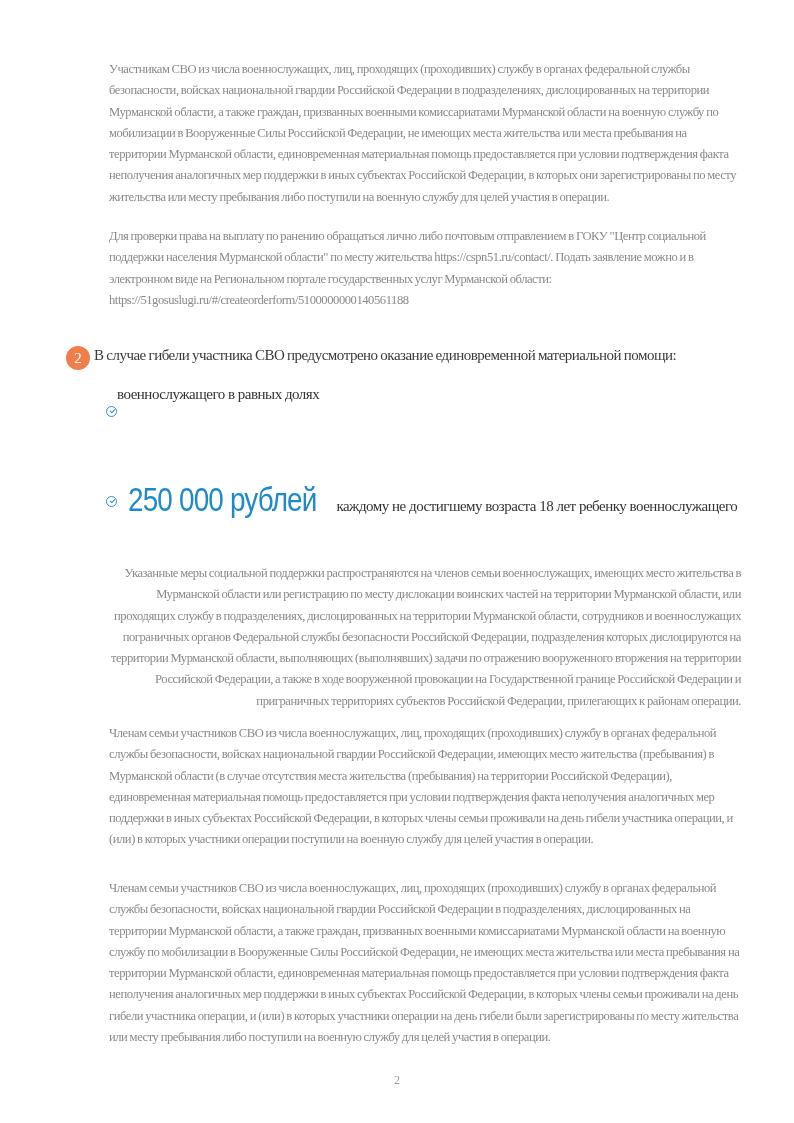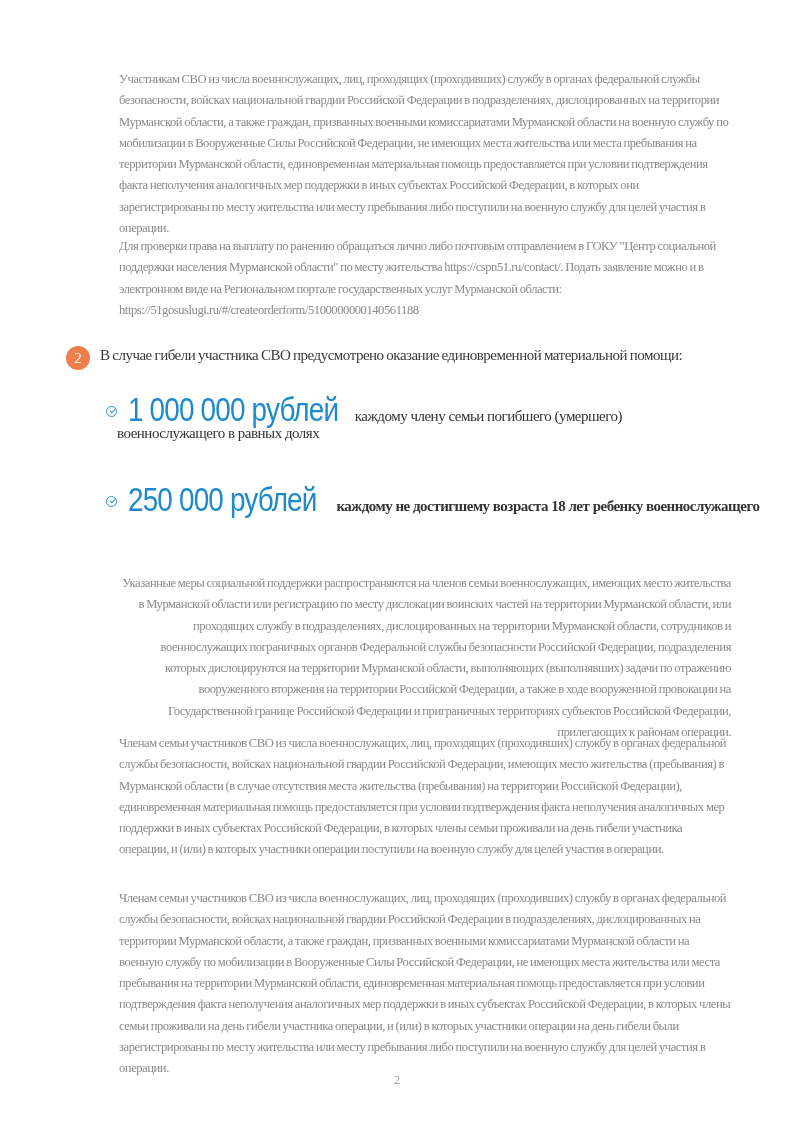--- a/index.html
+++ b/index.html
@@ -1,25 +1,25 @@
 <!DOCTYPE html>
 <html><head>
 <meta charset="utf-8">
 <style>
   html, body { margin:0; padding:0; background:#ffffff; }
   body { width:794px; height:1123px; position:relative; overflow:hidden;
          font-family:"Liberation Sans", sans-serif; }
   .para { position:absolute; left:105px; width:640px; color:#8a8a8a;
           font-family:"Liberation Serif", serif; font-size:12.6px; line-height:21.3px;
           letter-spacing:-0.45px; word-spacing:-0.5px; }
-  .para p { margin:14px; }
+  .para p { margin:4px; }
   .badge { position:absolute; left:66px; top:346px; width:24px; height:24px; border-radius:50%;
            background:#f07e4b; color:#fff; font-family:"Liberation Serif", serif; font-size:15px;
            line-height:24px; text-align:center; }
-  .heading { position:absolute; left:100px; top:347px; font-family:"Liberation Serif", serif;
+  .heading { position:absolute; left:94px; top:347px; font-family:"Liberation Serif", serif;
              font-size:15px; color:#3a3a3a; letter-spacing:-0.5px; word-spacing:-0.5px; }
   .benefit { position:absolute; left:106px; }
   .check { position:absolute; left:0; width:11px; height:11px; border:1px solid #2e8fcf;
            border-radius:50%; box-sizing:border-box; }
   .check::after { content:""; position:absolute; left:2.5px; top:2px; width:4px; height:2px;
                   border-left:1px solid #2e8fcf; border-bottom:1px solid #2e8fcf; transform:rotate(-45deg); }
   .amount { color:#1f8ac9; font-family:"Liberation Sans Narrow","Liberation Sans", sans-serif;
             font-size:34px; letter-spacing:-1px; font-weight:normal; transform:scaleX(0.82);
             display:inline-block; transform-origin:left bottom; }
   .btext { font-family:"Liberation Serif", serif; font-size:15px; color:#333; letter-spacing:-0.5px; }
@@ -35,32 +35,28 @@
 
 <div class="para" style="top:222px;font-family:Liberation Serif, serif;">
   <p>Для проверки права на выплату по ранению обращаться лично либо почтовым отправлением в ГОКУ "Центр социальной поддержки населения Мурманской области" по месту жительства  https://cspn51.ru/contact/. Подать заявление можно и в электронном виде на Региональном портале государственных услуг Мурманской области: https://51gosuslugi.ru/#/createorderform/5100000000140561188</p>
 </div>
 
 <div class="badge">2</div>
 <div class="heading">В случае гибели участника СВО предусмотрено оказание единовременной материальной помощи:</div>
 
 <div class="benefit" style="top:390px; width:620px;">
   <span class="check" style="top:16px;"></span>
-  <div style="padding-left:22px; white-space:nowrap;">
-    <span class="amount">1 000 000 рублей</span>
-    <span class="btext" style="margin-left:-34px;">каждому члену семьи погибшего (умершего)</span>
-  </div>
   <div class="btext" style="padding-left:11px; margin-top:-4px;">военнослужащего в равных долях</div>
 </div>
 
 <div class="benefit" style="top:480px; width:640px;">
   <span class="check" style="top:16px;"></span>
   <div style="padding-left:22px; white-space:nowrap;">
     <span class="amount">250 000 рублей</span>
-    <span class="btext" style="margin-left:-26px;font-weight:bold;">каждому не достигшему возраста 18 лет ребенку военнослужащего</span>
+    <span class="btext" style="margin-left:-26px;">каждому не достигшему возраста 18 лет ребенку военнослужащего</span>
   </div>
 </div>
 
 <div class="para" style="top:559px;text-align:right;">
   <p>Указанные меры социальной поддержки распространяются на членов семьи военнослужащих, имеющих место жительства в Мурманской области или регистрацию по месту дислокации воинских частей на территории Мурманской области, или проходящих службу в подразделениях, дислоцированных на территории Мурманской области, сотрудников и военнослужащих пограничных органов Федеральной службы безопасности Российской Федерации, подразделения которых дислоцируются на территории Мурманской области, выполняющих (выполнявших) задачи по отражению вооруженного вторжения на территории Российской Федерации, а также в ходе вооруженной провокации на Государственной границе Российской Федерации и приграничных территориях субъектов Российской Федерации, прилегающих к районам операции.</p>
 </div>
 
 <div class="para" style="top:719px;">
   <p>Членам семьи участников СВО из числа военнослужащих, лиц, проходящих (проходивших) службу в органах федеральной службы безопасности, войсках национальной гвардии Российской Федерации, имеющих место жительства (пребывания) в Мурманской области (в случае отсутствия места жительства (пребывания) на территории Российской Федерации), единовременная материальная помощь предоставляется при условии подтверждения факта неполучения аналогичных мер поддержки в иных субъектах Российской Федерации, в которых члены семьи проживали на день гибели участника операции, и (или) в которых участники операции поступили на военную службу для целей участия в операции.</p>
 </div>

